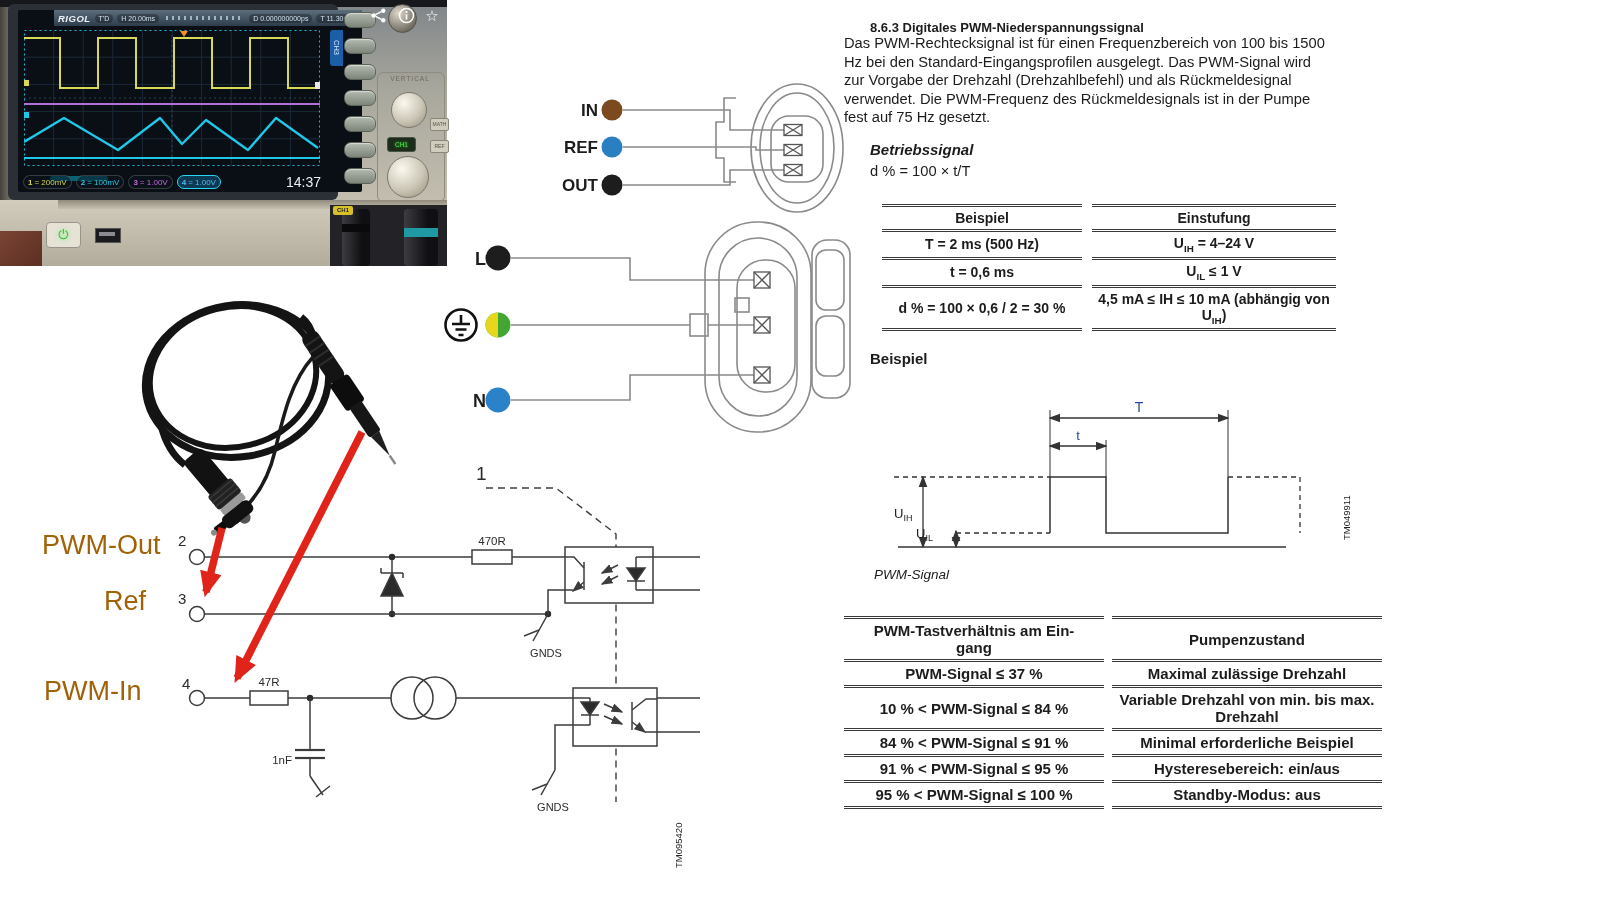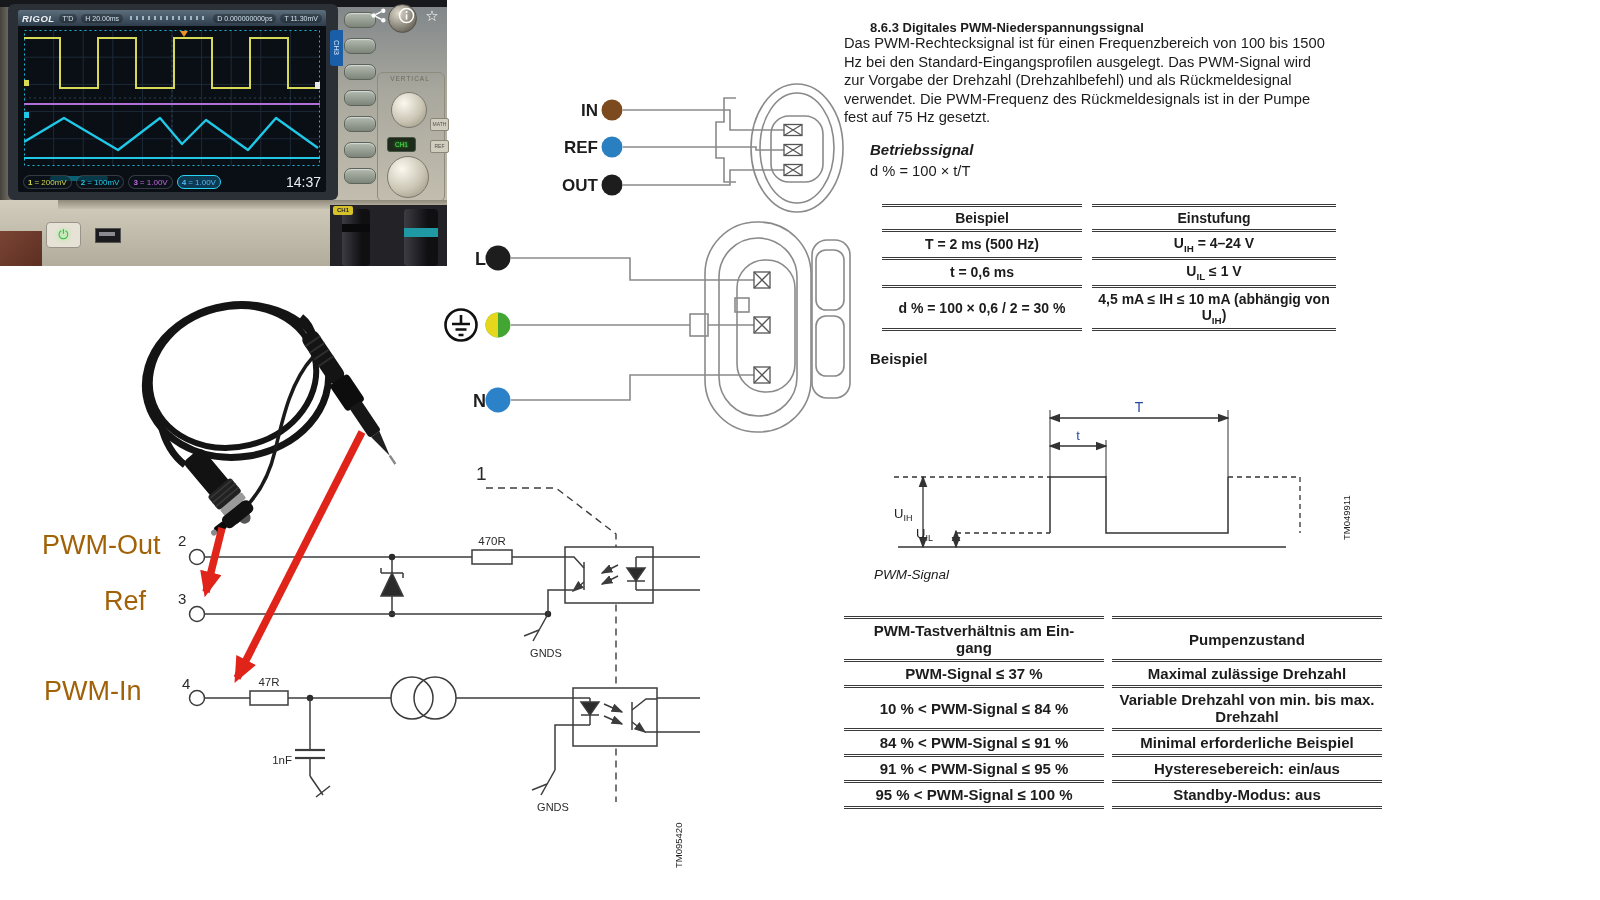--- a/index.html
+++ b/index.html
@@ -5,21 +5,21 @@
   html,body{margin:0;padding:0;background:#fff;}
   #canvas{position:relative;width:1600px;height:900px;background:#ffffff;overflow:hidden;
           font-family:"Liberation Sans",sans-serif;}
   .abs{position:absolute;}
   
   #scope-photo{left:0;top:0;width:447px;height:266px;
     background:linear-gradient(180deg,#7e8488 0%,#a9a89e 35%,#c2bdae 75%,#cdc8b8 100%);}
   #scope-topstrip{left:0;top:0;width:447px;height:7px;background:#17181c;}
   #scope-leftedge{left:0;top:7px;width:15px;height:226px;background:linear-gradient(90deg,#45423c,#8b877c);}
   #scope-bezel{left:8px;top:4px;width:330px;height:196px;background:#2b2f36;border-radius:6px;}
-  #scope-screen{left:18px;top:10px;width:308px;height:182px;background:#0a0e15;border-radius:2px;overflow:hidden;}
+  #scope-screen{left:18px;top:10px;width:308px;height:182px;background:#0a0e15;border-radius:2px;overflow:hidden;padding-left:36px;}
   #scope-statusbar{display:flex;align-items:center;gap:4px;height:16px;padding:0 4px;
      background:linear-gradient(180deg,#5c6d7c,#2e3d4b);}
   .brand{font-size:9.5px;font-weight:bold;font-style:italic;color:#eef2f6;letter-spacing:.5px;}
   .stat-chip{font-size:7px;color:#cfe2ee;background:rgba(0,0,0,.28);border-radius:5px;padding:1px 4px;white-space:nowrap;}
   .stat-ruler{flex:1;height:4px;margin:0 3px;
      background:repeating-linear-gradient(90deg,#9fb6c6 0 2px,transparent 2px 6px);}
   #chan-bar{position:absolute;left:0;top:162px;width:308px;height:20px;display:flex;align-items:center;gap:4px;padding:0 5px;box-sizing:border-box;}
   .chan-chip{display:inline-flex;align-items:center;gap:2px;font-size:8px;border:1px solid rgba(255,255,255,.18);
      border-radius:7px;padding:0 4px;height:12px;background:rgba(10,20,30,.5);white-space:nowrap;}
   .chan-chip .num{font-weight:bold;}

